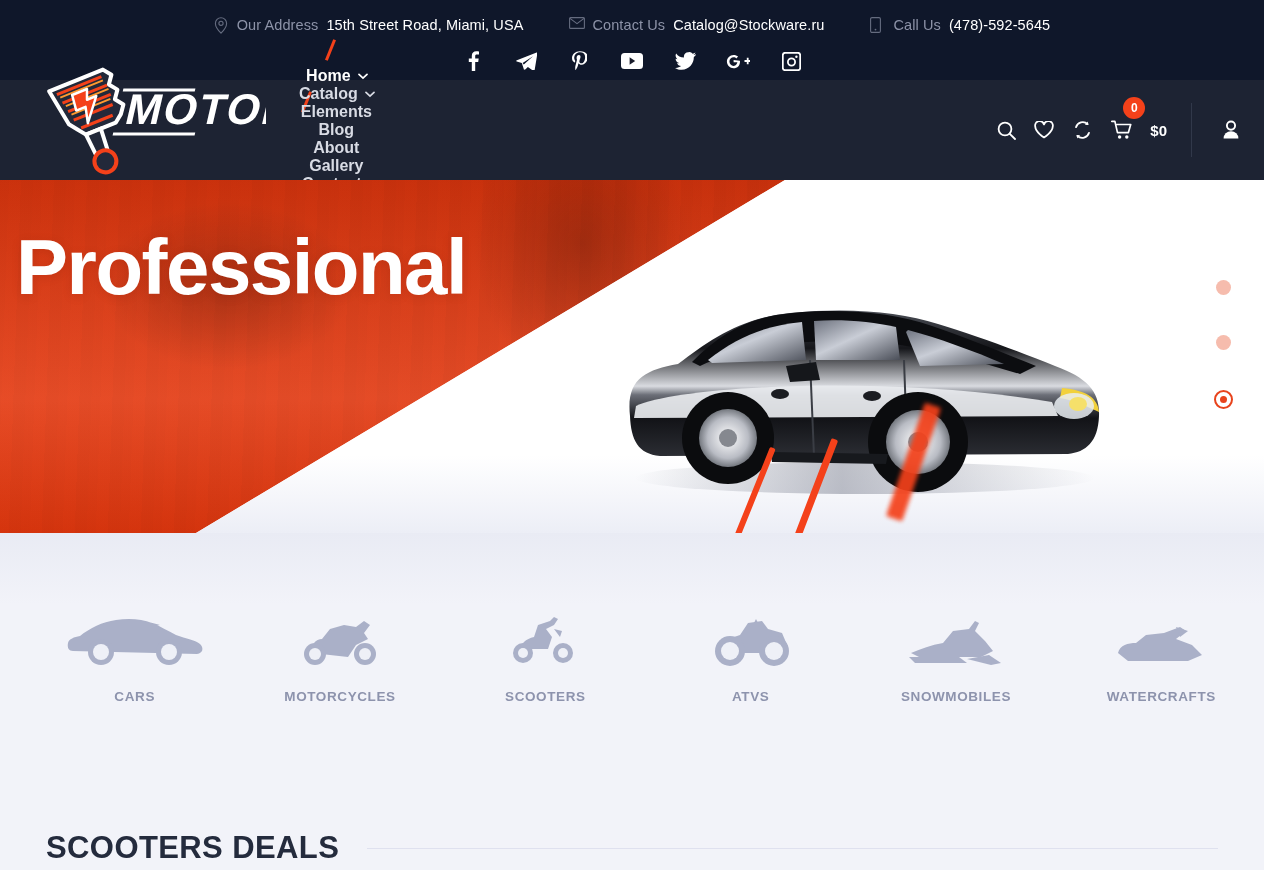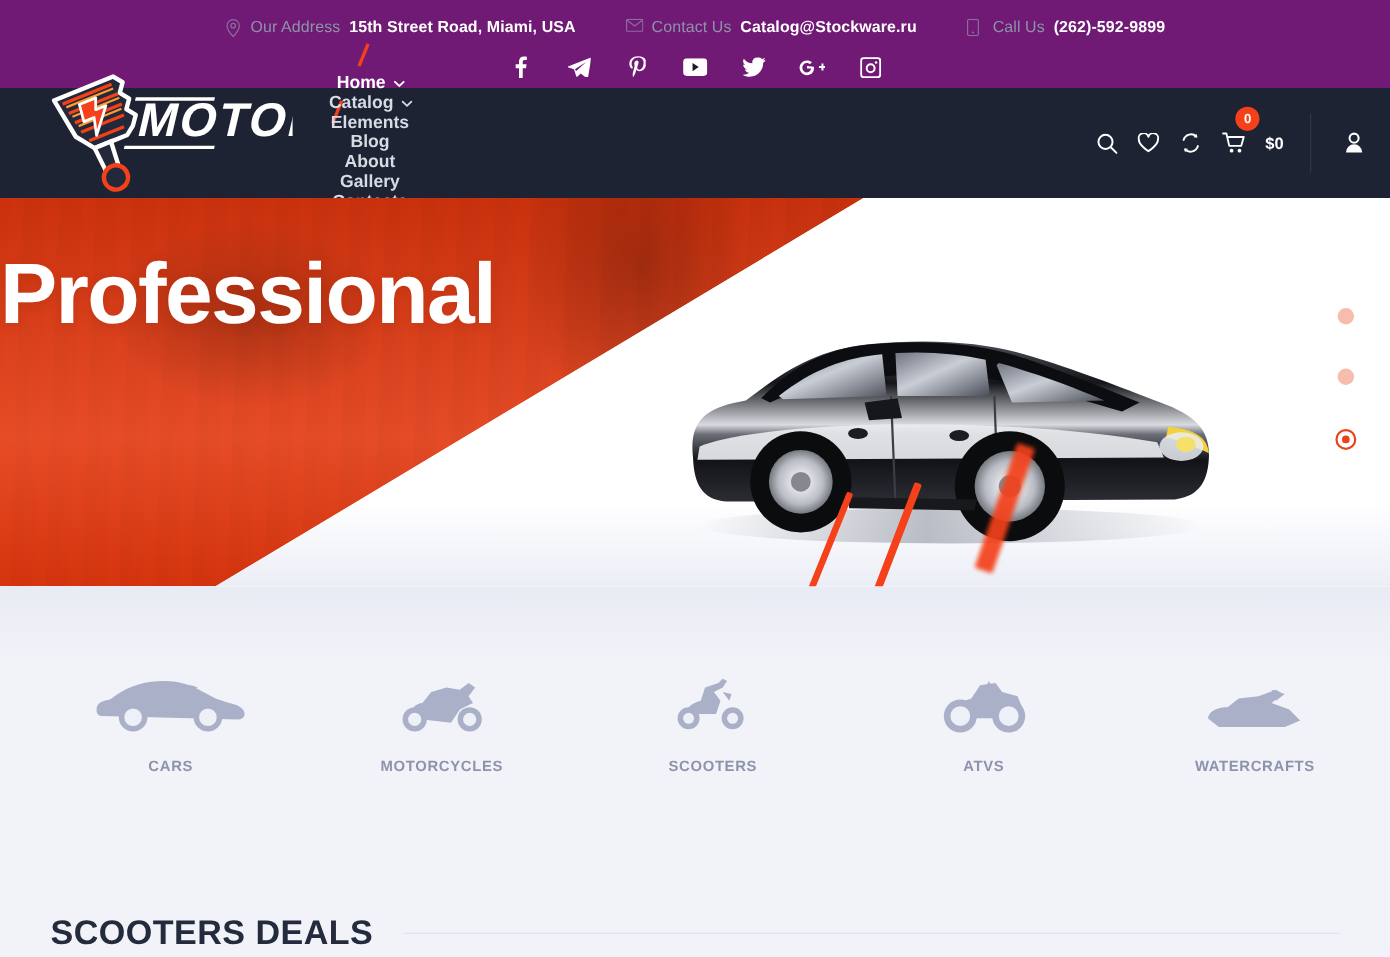--- a/index.html
+++ b/index.html
@@ -7,39 +7,39 @@
   html, body {
     width: 1264px; height: 870px;
     overflow: hidden;
     font-family: "Liberation Sans", sans-serif;
     background: #f2f3f9;
   }
 
   
   .topbar {
     height: 80px;
-    background: #701a75;
+    background: #0f172a;
     position: relative;
   }
   .topbar-row {
     display: flex;
     align-items: center;
     justify-content: center;
     gap: 46px;
     height: 46px;
     padding-top: 4px;
   }
   .tb-item { display: flex; align-items: center; gap: 8px; }
   .tb-icon { width: 15px; height: 17px; display: block; opacity: .62; }
   .tb-icon svg { display: block; }
   .tb-label {
     color: #8d93a8; font-size: 14.5px; letter-spacing: .1px;
   }
   .tb-value {
-    color: #ffffff; font-size: 14.5px; font-weight: 700; letter-spacing: .1px;
+    color: #ffffff; font-size: 14.5px; font-weight: 400; letter-spacing: .1px;
   }
 
   .social-row {
     display: flex; align-items: center; justify-content: center;
     gap: 25px; height: 30px;
   }
   .social {
     width: 28px; height: 24px; display: flex; align-items: center;
     justify-content: center; cursor: pointer;
   }
@@ -139,21 +139,21 @@
       radial-gradient(ellipse 150px 200px at 46% 18%, rgba(0,0,0,.22), transparent 72%),
       radial-gradient(ellipse 120px 160px at 70% 26%, rgba(0,0,0,.18), transparent 70%),
       linear-gradient(180deg, rgba(0,0,0,.12) 0%, rgba(255,255,255,.10) 62%, rgba(0,0,0,.06) 100%);
   }
   .hero-white {
     position: absolute; inset: 0;
     background: linear-gradient(180deg,#ffffff 0%, #ffffff 78%, #eceef6 100%);
     clip-path: polygon(785px 0, 1264px 0, 1264px 353px, 196px 353px);
   }
   .hero-title {
-    position: absolute; left: 0; top: 52px;
+    position: absolute; left: 16px; top: 52px;
     color: #fff;
     font-size: 78px; line-height: .92; font-weight: 700;
     letter-spacing: -1.5px;
     z-index: 4;
     text-shadow: 0 2px 10px rgba(120,25,0,.18);
   }
   .hero-car { position: absolute; left: 600px; top: 40px; z-index: 3; }
   .hero-streak {
     position: absolute; z-index: 5; background: #f4411a; border-radius: 2px;
   }
@@ -238,21 +238,21 @@
     </div>
 
     <div class="tb-item">
       <span class="tb-icon">
         <svg width="11" height="16" viewBox="0 0 11 16">
             <rect x=".6" y=".6" width="9.8" height="14.8" rx="1.4" fill="none" stroke="#9aa0b4" stroke-width="1.1"></rect>
             <circle cx="5.5" cy="12.6" r=".9" fill="#9aa0b4"></circle>
           </svg>
       </span>
       <span class="tb-label">Call Us</span>
-      <span class="tb-value">(262)-592-9899</span>
+      <span class="tb-value">(478)-592-5645</span>
     </div>
   </div>
 
   <div class="social-row">
     <span class="social">
       <svg width="11" height="20" viewBox="0 0 11 20">
           <path d="M7.2 20v-9h3l.5-3.5h-3.5V5.3c0-1 .3-1.7 1.8-1.7H11V.5C10.7.4 9.6.3 8.3.3 5.6.3 3.8 1.9 3.8 4.9v2.6H.8V11h3v9z"></path>
         </svg>
     </span>
     <span class="social">
@@ -513,20 +513,30 @@
           <path d="M46 4l4 8h-8z" fill="#aab0c8"></path>
           <circle cx="20" cy="36" r="15" fill="#aab0c8"></circle>
           <circle cx="20" cy="36" r="9" fill="#eef0f7"></circle>
           <circle cx="64" cy="36" r="15" fill="#aab0c8"></circle>
           <circle cx="64" cy="36" r="9" fill="#eef0f7"></circle>
         </svg>
     </span>
     <span class="cat-label">ATVS</span>
   </div>
 
+  <div class="cat">
+    <span class="cat-icon">
+      <svg width="102" height="48" viewBox="0 0 102 48">
+          <path d="M6 34c10-4 20-8 32-10l10-12 16-2 6-8 4 2-4 8 10 10 8 10-12 6H14z" fill="#aab0c8"></path>
+          <path d="M4 38h50l8 6H10z" fill="#aab0c8"></path>
+          <path d="M62 40l22-4 12 8-10 2z" fill="#aab0c8"></path>
+        </svg>
+    </span>
+    <span class="cat-label">SNOWMOBILES</span>
+  </div>
 
   <div class="cat">
     <span class="cat-icon">
       <svg width="94" height="42" viewBox="0 0 94 42">
           <path d="M4 28c2-8 10-10 18-10l10-8 18-2 16-6 6 4-10 8 16 6 10 10-14 6H14z" fill="#aab0c8"></path>
           <path d="M62 2l12 4-8 6z" fill="#aab0c8"></path>
         </svg>
     </span>
     <span class="cat-label">WATERCRAFTS</span>
   </div>

